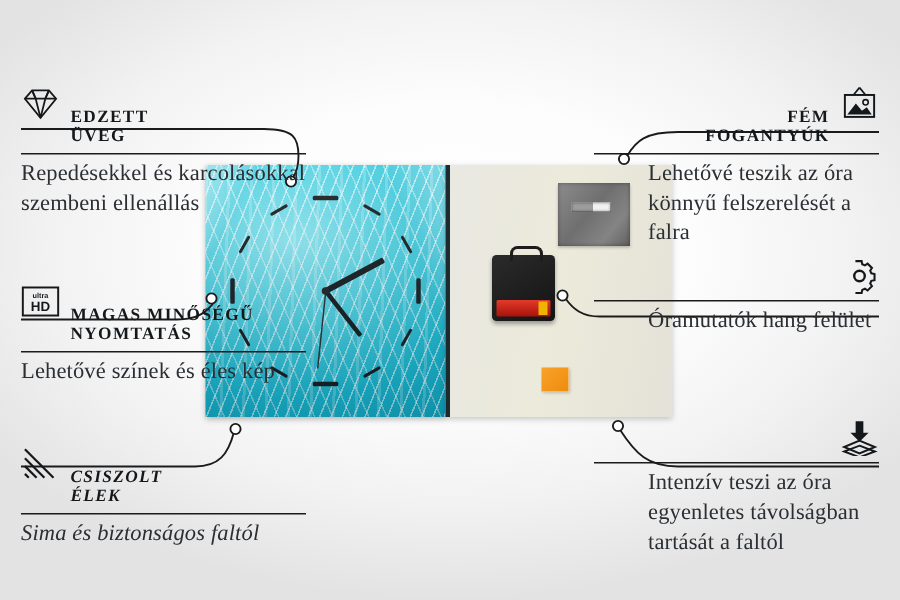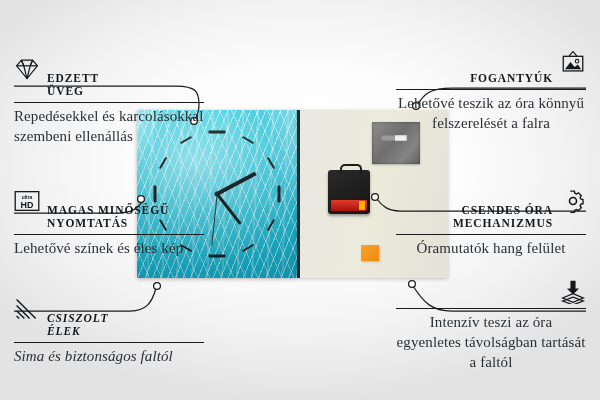--- a/index.html
+++ b/index.html
@@ -66,21 +66,21 @@
   
   .callout{position:absolute;width:190px;}
   .callout .head{display:flex;align-items:center;gap:7px;}
   .callout.left .head{justify-content:flex-start;}
   .callout.right .head{justify-content:flex-end;}
   .titles{display:flex;flex-direction:column;line-height:1.12;margin-top:32px;}
   .t-line{font-size:11.5px;letter-spacing:.9px;color:#14181b;font-weight:700;}
   .callout.right .titles{text-align:right;}
   .rule{height:1px;background:#1b1b1b;margin:4px 0 4px;width:100%;}
   .desc{font-size:15px;color:#2b2f33;line-height:1.32;letter-spacing:.1px;}
-  .callout.right .desc{text-align:center;}
+  .callout.right .desc{text-align:left;margin-left:36px;}
   .ico{width:26px;height:24px;flex:0 0 26px;display:block;}
   .ico svg{width:100%;height:100%;display:block;}
   #wires{position:absolute;left:0;top:0;width:600px;height:400px;pointer-events:none;}
 </style>
 </head>
 <body>
 
 <div id="stage">
 
   <div id="product">
@@ -186,41 +186,38 @@
         <span class="t-line">ÉLEK</span>
       </span>
     </div>
     <div class="rule"></div>
     <div class="desc">Sima és biztonságos faltól</div>
   </div>
 
   <div class="callout right" style="left:396px;top:40px;">
     <div class="head">
       <span class="titles">
+        <span class="t-line">FÉM</span>
         <span class="t-line">FOGANTYÚK</span>
       </span>
       <span class="ico">
         <svg viewBox="0 0 32 28">
           <path d="M16 1 L11 7 M16 1 L21 7" fill="none" stroke="#15181b" stroke-width="1.4"></path>
           <rect x="4" y="7" width="24" height="18" fill="none" stroke="#15181b" stroke-width="1.6"></rect>
           <circle cx="21" cy="13" r="2.2" fill="none" stroke="#15181b" stroke-width="1.3"></circle>
           <path d="M6 23 L13 14 L18 20 L22 17 L26 23 Z" fill="#15181b"></path>
         </svg>
       </span>
     </div>
     <div class="rule"></div>
     <div class="desc">Lehetővé teszik az óra könnyű felszerelését a falra</div>
   </div>
 
   <div class="callout right" style="left:396px;top:172px;">
     <div class="head">
-      <span class="titles">
-        <span class="t-line">CSENDES ÓRA</span>
-        <span class="t-line">MECHANIZMUS</span>
-      </span>
       <span class="ico">
         <svg viewBox="0 0 30 30">
             <g fill="none" stroke="#15181b" stroke-width="2">
           <path d="M12 3 h6 l.6 3.1 2.6 1.1 2.6-1.7 4.2 4.2 -1.7 2.6 1.1 2.6 3.1 .6 v6 l-3.1 .6 -1.1 2.6 1.7 2.6 -4.2 4.2 -2.6-1.7 -2.6 1.1 -.6 3.1 h-6" transform="scale(.86) translate(1.5,0)"></path>
           <circle cx="15" cy="15" r="4.4"></circle>
         </g>
           </svg>
       </span>
     </div>
     <div class="rule"></div>

